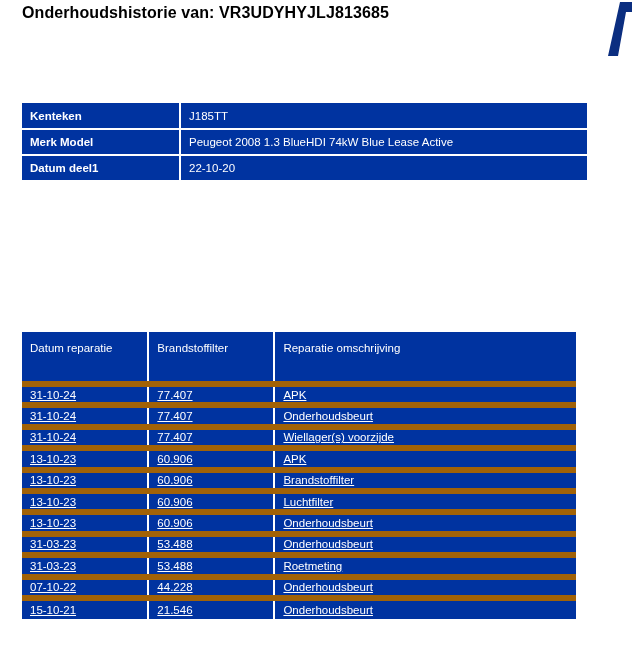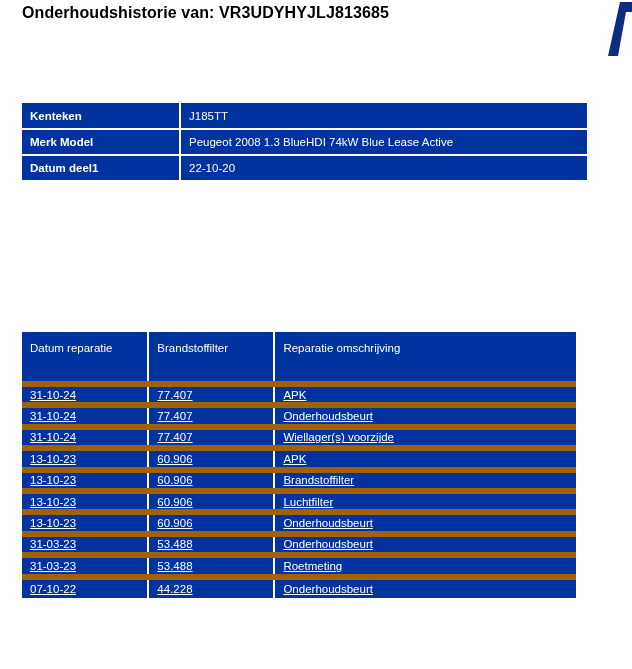--- a/index.html
+++ b/index.html
@@ -196,16 +196,21 @@
       <tr>
         <td>31-03-23</td>
         <td>53.488</td>
         <td>Roetmeting</td>
       </tr>
       <tr>
         <td>07-10-22</td>
         <td>44.228</td>
         <td>Onderhoudsbeurt</td>
       </tr>
+      <tr>
+        <td>15-10-21</td>
+        <td>21.546</td>
+        <td>Onderhoudsbeurt</td>
+      </tr>
     </tbody>
   </table>
 
 </div>
 
 </body></html>

